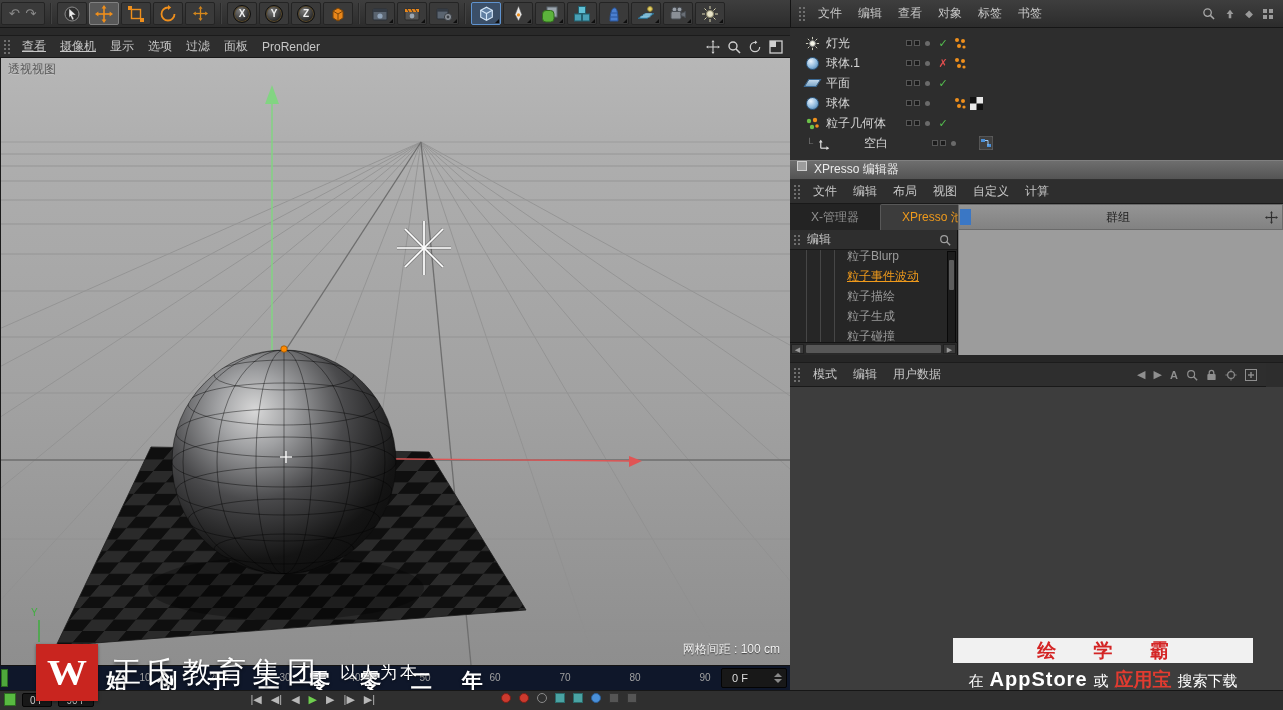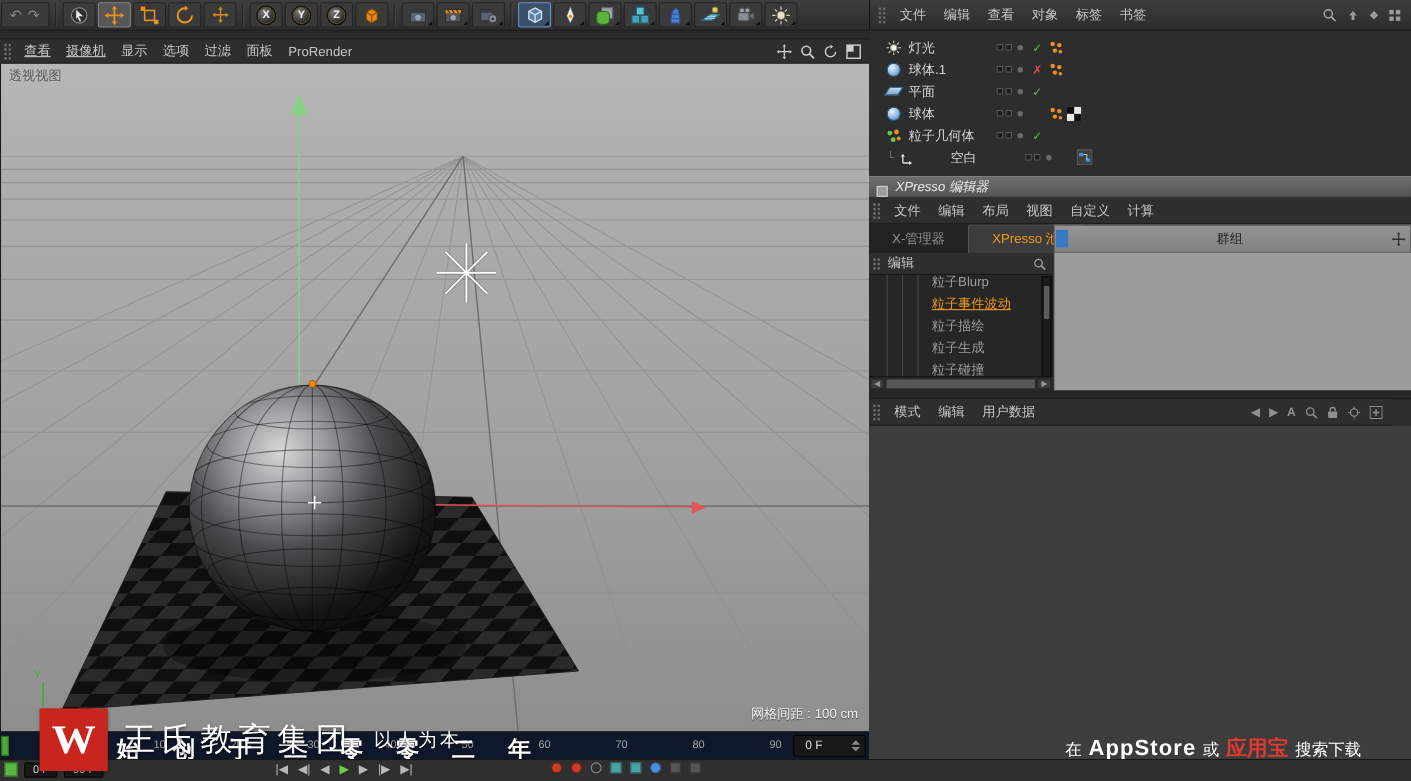--- a/index.html
+++ b/index.html
@@ -64,21 +64,21 @@
 .vis i{width:6px;height:6px;background:#1c1c1c;border:1px solid #565656;}
 .dotc{width:5px;height:5px;border-radius:50%;background:#6a6a6a;margin-left:5px;flex:none;}
 .mark{width:16px;text-align:center;font-size:11px;font-weight:bold;margin-left:5px;flex:none;}
 .mark.g{color:#55c04f;}
 .mark.r{color:#e04e4e;}
 .tags{display:flex;gap:3px;margin-left:2px;align-items:center;}
 .icon-sphere{width:13px;height:13px;border-radius:50%;background:radial-gradient(circle at 35% 30%,#eaf3fb,#8cb8dd 55%,#44739e);border:1px solid #2e5a82;}
 .icon-plane{width:13px;height:8px;background:linear-gradient(#c3d9ec,#7fa8c9);border:1px solid #3c6a94;transform:skewX(-32deg);}
 
 
-#xp-title{position:absolute;top:132px;width:493px;height:20px;background:linear-gradient(#6e6e6e,#545454);border-top:1px solid #808080;border-bottom:1px solid #303030;display:flex;align-items:flex-end;gap:7px;padding-left:7px;color:#ececec;font-size:12px;font-style:italic;}
+#xp-title{position:absolute;top:132px;width:493px;height:20px;background:linear-gradient(#6e6e6e,#545454);border-top:1px solid #808080;border-bottom:1px solid #303030;display:flex;align-items:flex-start;gap:7px;padding-left:7px;color:#ececec;font-size:12px;}
 #xp-winicon{width:10px;height:10px;background:#9c9c9c;border:1px solid #cfcfcf;flex:none;}
 #xp-menubar{position:absolute;top:152px;width:493px;height:24px;background:#2e2e2e;border-bottom:1px solid #191919;display:flex;align-items:center;}
 #xp-tabs{position:absolute;top:176px;width:493px;height:26px;background:#232323;display:flex;align-items:stretch;}
 #xp-tabzone{width:168px;display:flex;align-items:center;flex:none;}
 .xp-tab{padding:4px 21px;font-size:12px;color:#8f8f8f;white-space:nowrap;}
 .xp-tab.active{background:#3c3c3c;color:#ef9a1c;border:1px solid #585858;border-bottom:none;border-radius:2px 2px 0 0;}
 #group-header{flex:1;background:linear-gradient(#949494,#828282);border:1px solid #6a6a6a;display:flex;align-items:center;position:relative;}
 #group-chip{width:11px;height:16px;background:#3a77c5;margin-left:1px;flex:none;}
 #group-title{flex:1;text-align:center;color:#1f1f1f;font-size:12px;}
 #group-pan{margin-right:4px;flex:none;}
@@ -738,20 +738,23 @@
         <svg width="12" height="12" viewBox="0 0 12 12">
             <rect x="0.5" y="0.5" width="11" height="11" fill="none" stroke="#8f8f8f"></rect>
             <line x1="6" y1="3" x2="6" y2="9" stroke="#8f8f8f" stroke-width="1.4"></line>
             <line x1="3" y1="6" x2="9" y2="6" stroke="#8f8f8f" stroke-width="1.4"></line>
           </svg>
       </div>
     </div>
     <div id="am-body">
 
       <div id="promo">
+        <div id="promo-bar">
+            <span>绘 学 霸</span>
+          </div>
         <div id="promo-l2">
           <span class="t">在</span>
           <span class="store1">AppStore</span>
           <span class="t">或</span>
           <span class="store2">应用宝</span>
           <span class="t">搜索下载</span>
         </div>
       </div>
     </div>
   </div>

